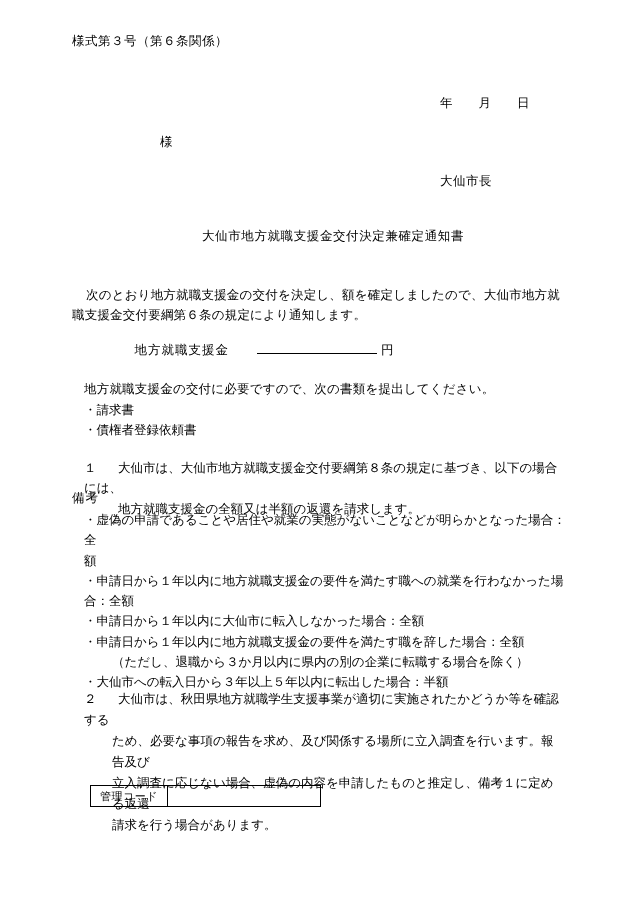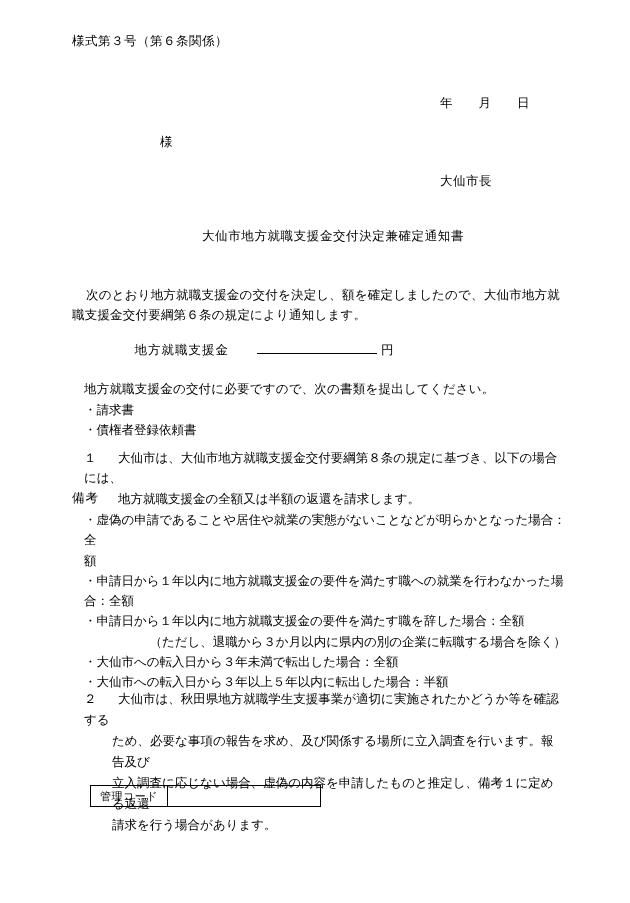--- a/index.html
+++ b/index.html
@@ -109,21 +109,21 @@
     position: absolute;
     left: 72px;
     top: 449px;
     font-size: 12.5px;
     letter-spacing: 1px;
     margin-top: 41px;
   }
   .note-1 {
     position: absolute;
     left: 84px;
-    top: 448px;
+    top: 458px;
     width: 478px;
     font-size: 12.5px;
     line-height: 1.62;
   }
   .note-1 .num {
     display: inline-block;
     width: 34px;
   }
   .note-1 .cont {
     display: block;
@@ -134,21 +134,20 @@
     left: 84px;
     top: 510px;
     width: 482px;
     font-size: 12.5px;
     line-height: 1.62;
   }
   .note-bullets .item { display: block; }
   .note-bullets .sub {
     display: block;
     padding-left: 28px;
-    text-align: right;
   }
   .note-2 {
     position: absolute;
     left: 84px;
     top: 690px;
     width: 478px;
     font-size: 12.5px;
     line-height: 1.68;
     font-family: Liberation Mono, monospace;
   }
@@ -216,23 +215,23 @@
   <div class="note-1">
     <span class="num">１</span><span>大仙市は、大仙市地方就職支援金交付要綱第８条の規定に基づき、以下の場合には、</span>
     <span class="cont">地方就職支援金の全額又は半額の返還を請求します。</span>
   </div>
 
   <div class="note-bullets">
     <span class="item">・虚偽の申請であることや居住や就業の実態がないことなどが明らかとなった場合：全</span>
     <span class="item">額</span>
     <span class="item">・申請日から１年以内に地方就職支援金の要件を満たす職への就業を行わなかった場</span>
     <span class="item">合：全額</span>
+    <span class="item">・申請日から１年以内に大仙市に転入しなかった場合：全額</span>
     <span class="item">・申請日から１年以内に地方就職支援金の要件を満たす職を辞した場合：全額</span>
     <span class="sub">（ただし、退職から３か月以内に県内の別の企業に転職する場合を除く）</span>
-    <span class="item">・大仙市への転入日から３年未満で転出した場合：全額</span>
     <span class="item">・大仙市への転入日から３年以上５年以内に転出した場合：半額</span>
   </div>
 
   <div class="note-2">
     <span class="num">２</span><span>大仙市は、秋田県地方就職学生支援事業が適切に実施されたかどうか等を確認する</span>
     <span class="cont">ため、必要な事項の報告を求め、及び関係する場所に立入調査を行います。報告及び</span>
     <span class="cont">立入調査に応じない場合、虚偽の内容を申請したものと推定し、備考１に定める返還</span>
     <span class="cont">請求を行う場合があります。</span>
   </div>
 

